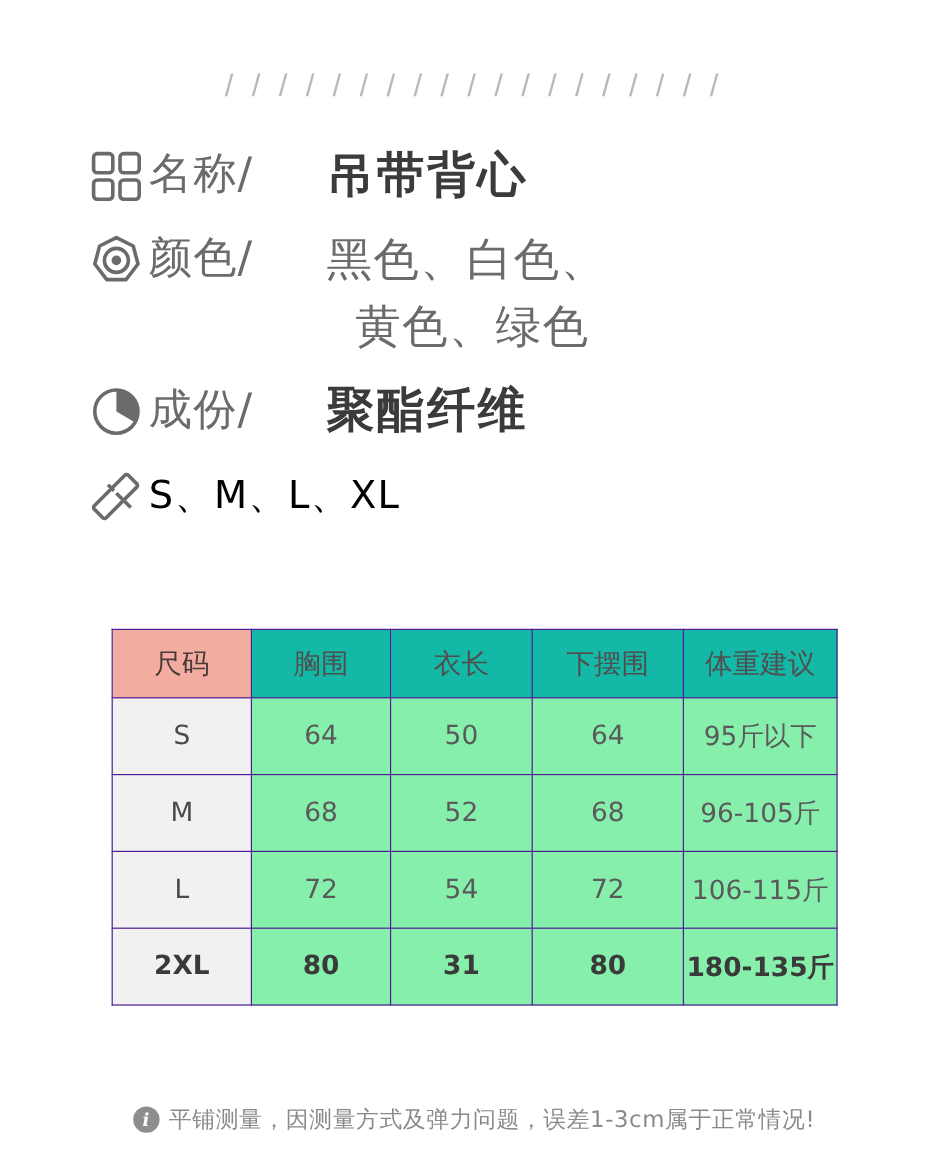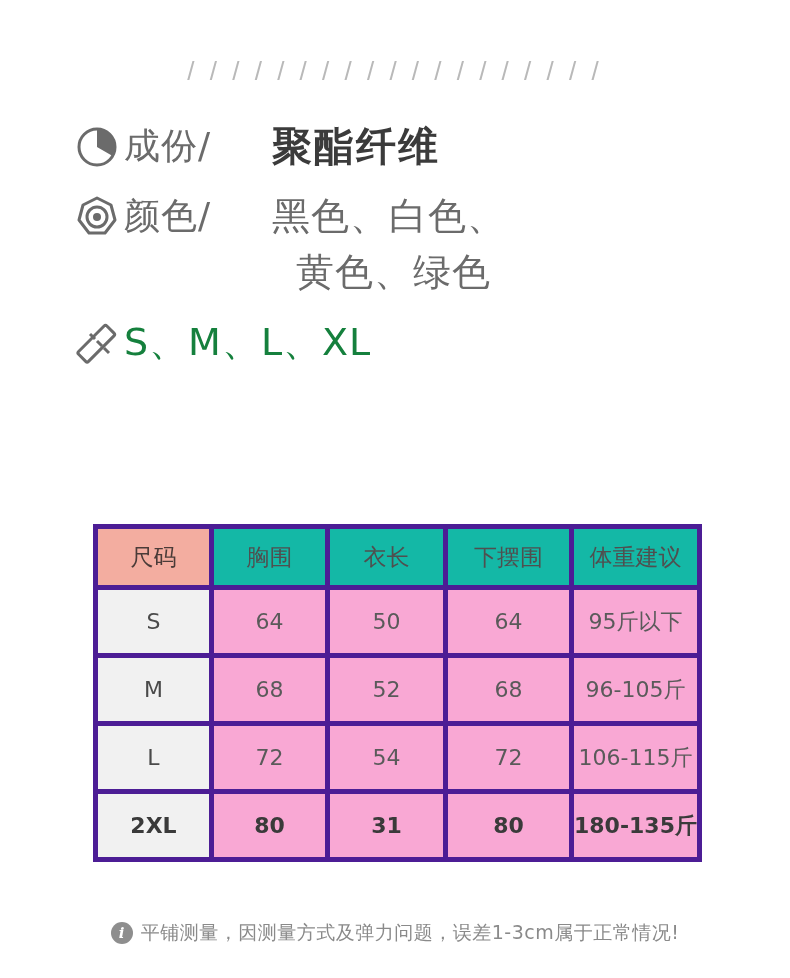--- a/index.html
+++ b/index.html
@@ -80,59 +80,59 @@
     color: #6b6b6b;
     font-size: 38px;
     letter-spacing: 1px;
   }
   .spec-value.light .line2 {
     display: block;
     padding-left: 24px;
   }
   .spec-row.size .spec-value {
     font-weight: normal;
-    color: #15803d;
-    font-size: 38px;
+    color: #000000;
+    font-size: 32px;
     letter-spacing: 1px;
   }
 
   
   .table-wrap {
     position: absolute;
     top: 524px;
     left: 93px;
     width: 604px;
   }
   table.size-table {
     border-collapse: collapse;
     width: 604px;
     table-layout: fixed;
   }
   table.size-table td, table.size-table th {
-    border: 5px solid #4c1d95;
+    border: 1px solid #4c1d95;
     text-align: center;
     font-size: 22px;
     color: #5a5a5a;
     font-family: "DejaVu Sans", "Liberation Sans", sans-serif;
     font-weight: normal;
     padding: 0;
   }
   table.size-table thead th {
     height: 56px;
     background: #14b8a6;
     font-size: 23px;
     color: #4f4f4f;
   }
   table.size-table thead th.first {
     background: #f3ada0;
     color: #4a3b38;
   }
   table.size-table tbody td {
     height: 63px;
-    background: #f9a8d4;
+    background: #86efac;
   }
   table.size-table tbody td.first {
     background: #f1f1f1;
     color: #4a4a4a;
   }
   table.size-table tbody tr.last td {
     font-weight: bold;
     color: #3a3a3a;
   }
   col.c0 { width: 116px; }
@@ -174,45 +174,57 @@
 </style>
 </head>
 <body>
 
 <div class="page">
 
   <div class="slashes">/ / / / / / / / / / / / / / / / / / /</div>
 
   <div class="specs">
 
-
     <div class="spec-row">
       <div class="spec-icon">
         <svg width="46" height="46" viewBox="0 0 46 46">
-          <circle cx="23" cy="23" r="18" fill="none" stroke="#6b6b6b" stroke-width="3"></circle>
-          <path d="M23 23 L23 5 A18 18 0 0 1 38.6 32 Z" fill="#6b6b6b"></path>
-        </svg>
-      </div>
-      <div class="spec-label">成份/</div>
-      <div class="spec-value">聚酯纤维</div>
+          <rect x="4" y="4" width="16" height="16" rx="3" fill="none" stroke="#6b6b6b" stroke-width="3"></rect>
+          <rect x="26" y="4" width="16" height="16" rx="3" fill="none" stroke="#6b6b6b" stroke-width="3"></rect>
+          <rect x="4" y="26" width="16" height="16" rx="3" fill="none" stroke="#6b6b6b" stroke-width="3"></rect>
+          <rect x="26" y="26" width="16" height="16" rx="3" fill="none" stroke="#6b6b6b" stroke-width="3"></rect>
+        </svg>
+      </div>
+      <div class="spec-label">名称/</div>
+      <div class="spec-value">吊带背心</div>
     </div>
 
     <div class="spec-row">
       <div class="spec-icon">
         <svg width="46" height="46" viewBox="0 0 46 46">
           <polygon points="23,4 37,11 41,26 31,39 15,39 5,26 9,11" fill="none" stroke="#6b6b6b" stroke-width="3" stroke-linejoin="round"></polygon>
           <circle cx="23" cy="23" r="10" fill="none" stroke="#6b6b6b" stroke-width="3"></circle>
           <circle cx="23" cy="23" r="4" fill="#6b6b6b"></circle>
         </svg>
       </div>
       <div class="spec-label">颜色/</div>
       <div class="spec-value light">
         <span>黑色、白色、</span>
         <span class="line2">黄色、绿色</span>
       </div>
+    </div>
+
+    <div class="spec-row">
+      <div class="spec-icon">
+        <svg width="46" height="46" viewBox="0 0 46 46">
+          <circle cx="23" cy="23" r="18" fill="none" stroke="#6b6b6b" stroke-width="3"></circle>
+          <path d="M23 23 L23 5 A18 18 0 0 1 38.6 32 Z" fill="#6b6b6b"></path>
+        </svg>
+      </div>
+      <div class="spec-label">成份/</div>
+      <div class="spec-value">聚酯纤维</div>
     </div>
 
     <div class="spec-row size">
       <div class="spec-icon">
         <svg width="46" height="46" viewBox="0 0 46 46">
           <rect x="2" y="16" width="40" height="14" rx="2" fill="none" stroke="#6b6b6b" stroke-width="3" transform="rotate(-45 23 23)"></rect>
           <line x1="16" y1="14" x2="21" y2="19" stroke="#6b6b6b" stroke-width="3"></line>
           <line x1="23" y1="21" x2="28" y2="26" stroke="#6b6b6b" stroke-width="3"></line>
           <line x1="30" y1="28" x2="35" y2="33" stroke="#6b6b6b" stroke-width="3"></line>
         </svg>

